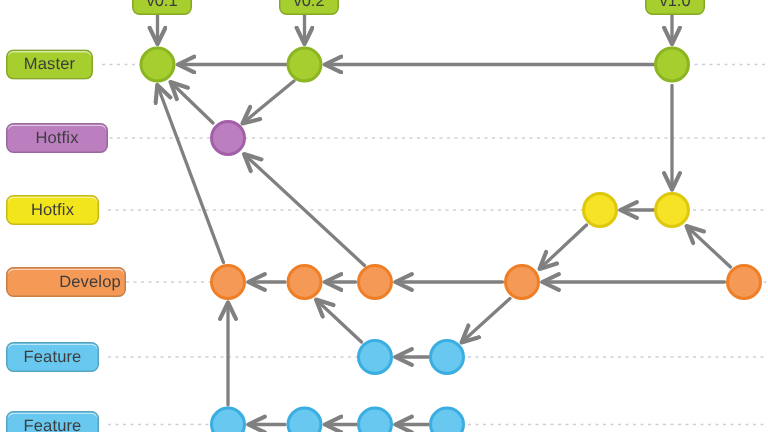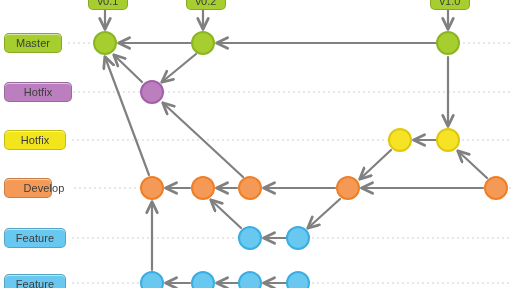--- a/index.html
+++ b/index.html
@@ -93,21 +93,21 @@
   <div id="lane-labels">
       <div class="lane-label" style="left: 4px; top: 33px; width: 58px; background: rgb(165, 206, 46);">
         <span>Master</span>
       </div>
       <div class="lane-label" style="left: 4px; top: 82px; width: 68px; background: rgb(187, 127, 192);">
         <span>Hotfix</span>
       </div>
       <div class="lane-label" style="left: 4px; top: 130px; width: 62px; background: rgb(242, 229, 28);">
         <span>Hotfix</span>
       </div>
-      <div class="lane-label" style="left: 4px; top: 178px; width: 48px; background: rgb(245, 154, 86); padding-left: 32px;">
+      <div class="lane-label" style="left: 4px; top: 178px; width: 80px; background: rgb(245, 154, 86); padding-left: 32px;">
         <span>Develop</span>
       </div>
       <div class="lane-label" style="left: 4px; top: 228px; width: 62px; background: rgb(104, 200, 239);">
         <span>Feature</span>
       </div>
       <div class="lane-label" style="left: 4px; top: 274px; width: 62px; background: rgb(104, 200, 239);">
         <span>Feature</span>
       </div>
     </div>
   <div id="tag-labels">

